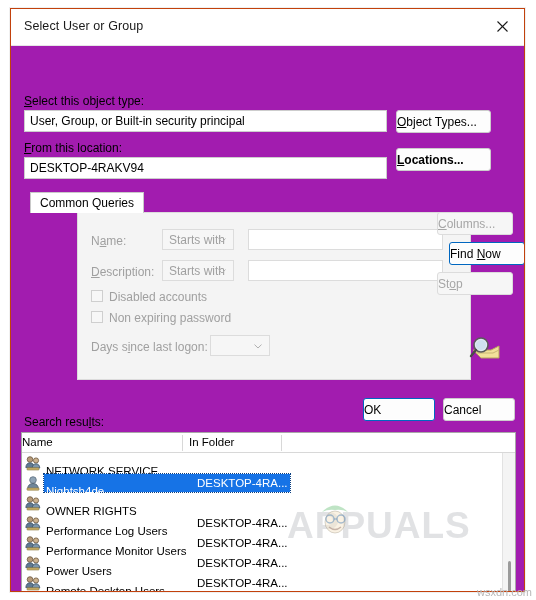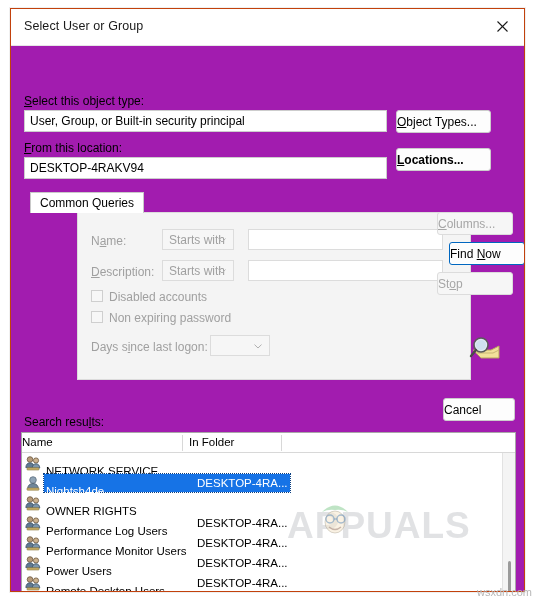--- a/index.html
+++ b/index.html
@@ -441,20 +441,23 @@
         <svg width="44" height="32" viewBox="0 0 44 32">
           <path d="M10 16 L28 16 L36 12 L36 24 L18 24 Z" fill="#f0dd8a" stroke="#b9a martin" stroke-width="0"></path>
           <path d="M10 16 L28 16 L36 12 L36 24 L18 24 Z" fill="#f2e09a" stroke="#b5a25d" stroke-width="1"></path>
           <path d="M13 19 L30 19 L36 16" fill="none" stroke="#c9b672" stroke-width="1"></path>
           <circle cx="18" cy="11" r="7" fill="#dfe9f2" stroke="#5a5a5a" stroke-width="1.6"></circle>
           <circle cx="18" cy="11" r="5" fill="#cfe0ef" stroke="none"></circle>
           <line x1="13" y1="16" x2="8" y2="22" stroke="#4a4a4a" stroke-width="2.4" stroke-linecap="round"></line>
         </svg>
       </div>
 
+      <div class="btn default" style="left:352px; top:352px; width:72px; height:23px;">
+        <span>OK</span>
+      </div>
       <div class="btn" style="left:432px; top:352px; width:72px; height:23px;">
         <span>Cancel</span>
       </div>
 
       <div class="results-label">
         Search resu<u>l</u>ts:
       </div>
 
       <div class="listbox">
         <div class="list-header">

